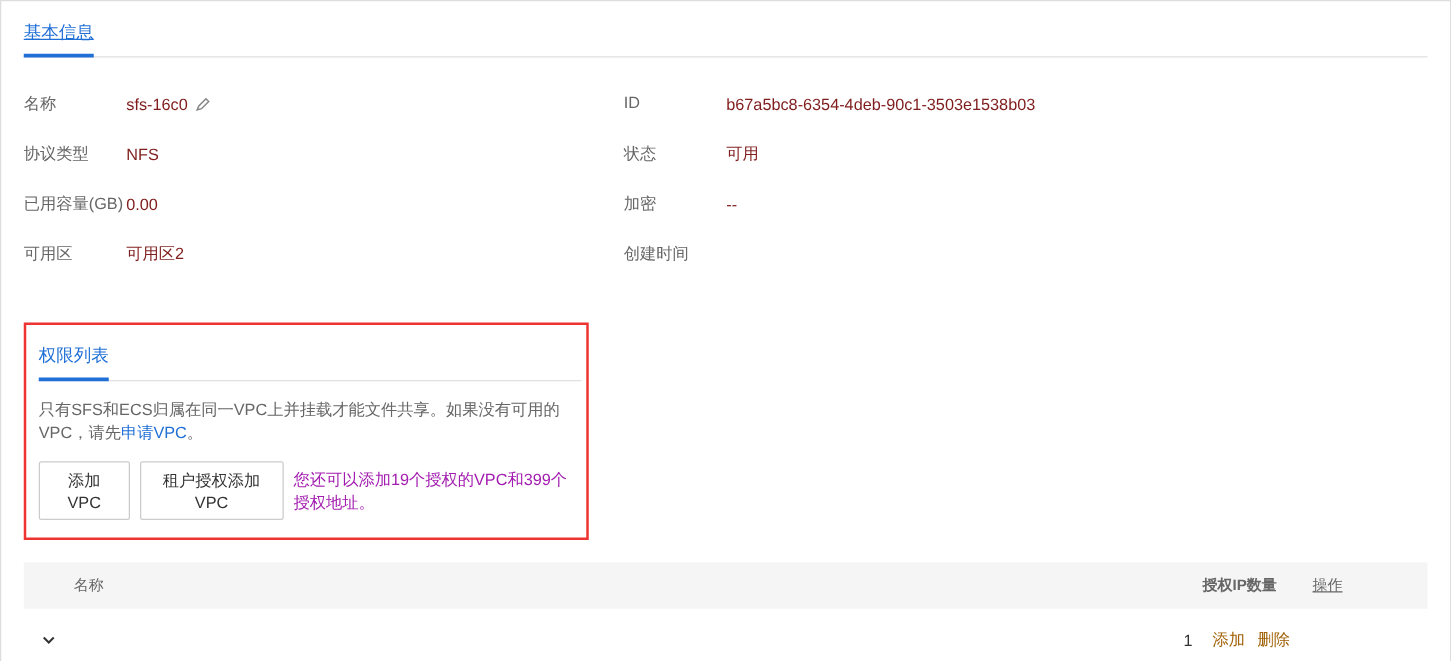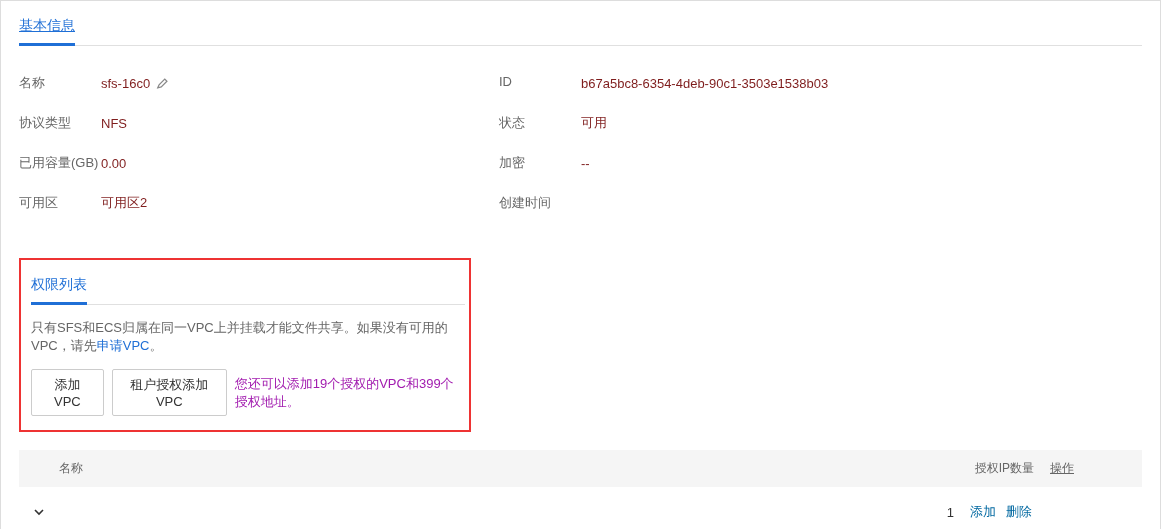--- a/index.html
+++ b/index.html
@@ -127,21 +127,21 @@
   }
   .perm-thead {
     background: #f5f5f5;
     display: grid;
     grid-template-columns: 40px 1fr 80px 100px;
     padding: 10px 0;
     color: #666;
     font-size: 12px;
   }
   .th-name { padding-left: 0; }
-  .th-ipcount { text-align: right; padding-right: 8px;}
+  .th-ipcount { padding-right: 8px; font-weight: bold;}
   .th-ops { padding-left: 8px; text-decoration: underline; }
 
   .perm-row {
     display: grid;
     grid-template-columns: 40px 1fr 80px 100px;
     padding: 16px 0;
     align-items: center;
     font-size: 13px;
   }
   .chevron-cell {
@@ -158,21 +158,21 @@
     text-align: right;
     padding-right: 8px;
     color: #333;
   }
   .row-ops {
     padding-left: 8px;
     display: flex;
     gap: 10px;
   }
   .row-ops a {
-    color: #0369a1;
+    color: #a16207;
     text-decoration: none;
     cursor: pointer;
   }
 </style>
 </head>
 <body>
 
 <div class="container">
 
   <div class="top-tabs">

